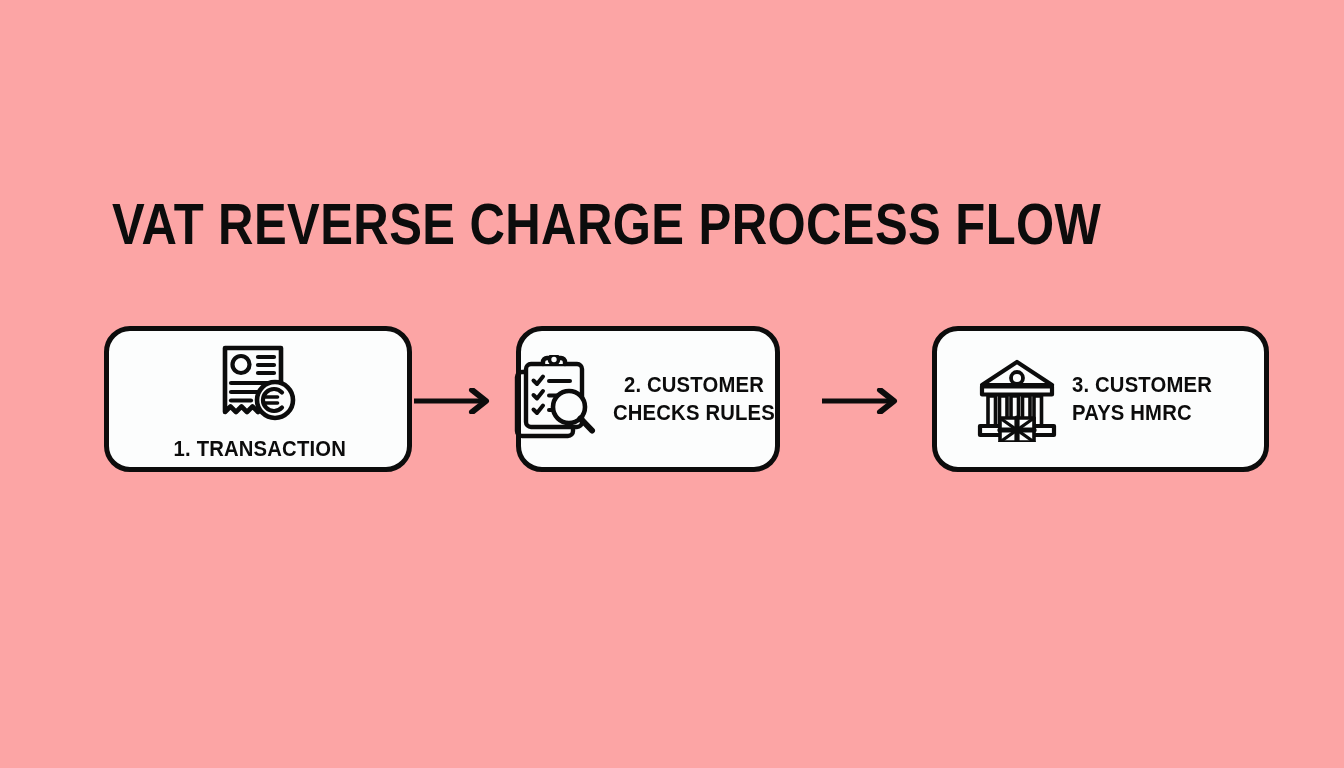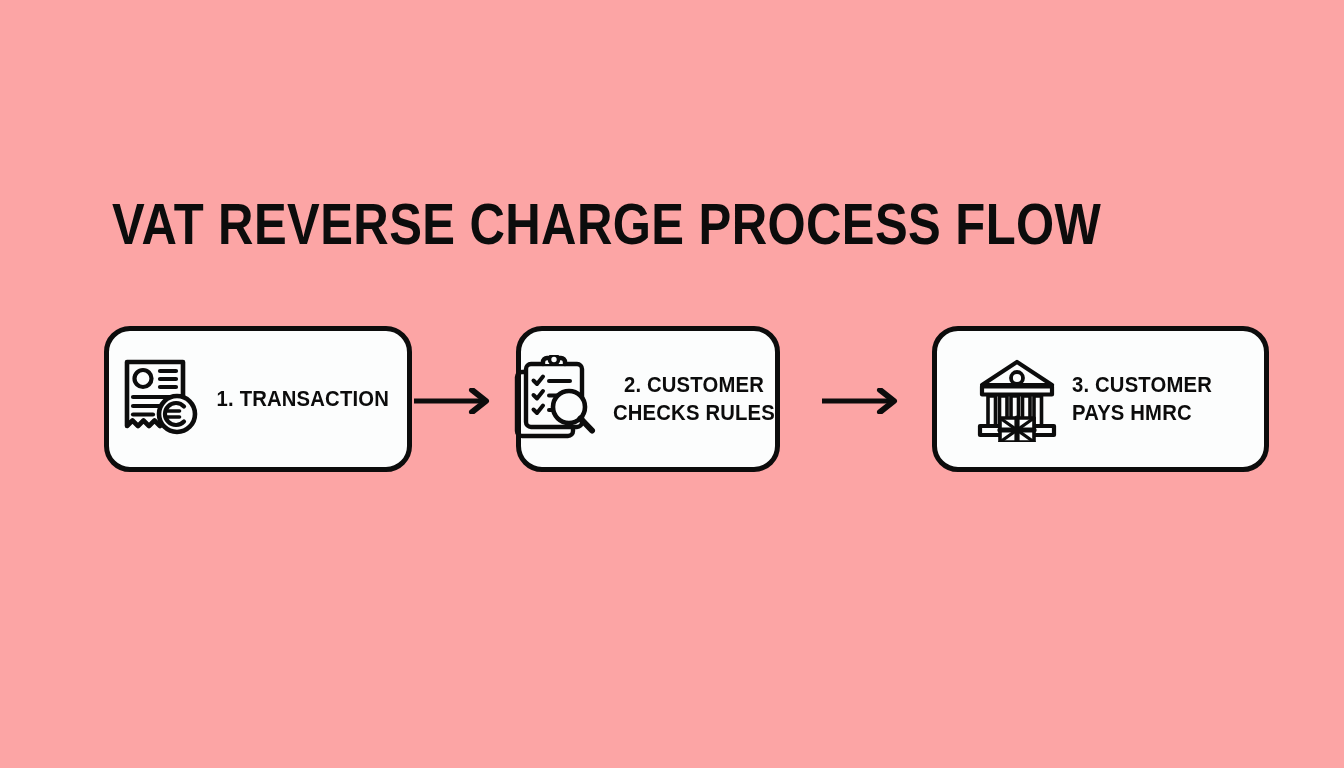--- a/index.html
+++ b/index.html
@@ -52,21 +52,21 @@
     height: 146px;
     box-sizing: border-box;
     border: 5px solid #0c0c0c;
     border-radius: 26px;
     background: #fcfdfd;
     display: flex;
     flex-direction: row;
     align-items: center;
     justify-content: center;
   }
-  .step-box.b1 { left: 104px;  width: 308px; }
+  .step-box.b1 { left: 104px;  width: 308px; flex-direction: column; }
   .step-box.b2 { left: 516px;  width: 264px; }
   .step-box.b3 { left: 932px;  width: 337px; }
 
   .step-icon {
     flex: 0 0 auto;
     width: 86px;
     height: 100px;
     display: flex;
     align-items: center;
     justify-content: center;

